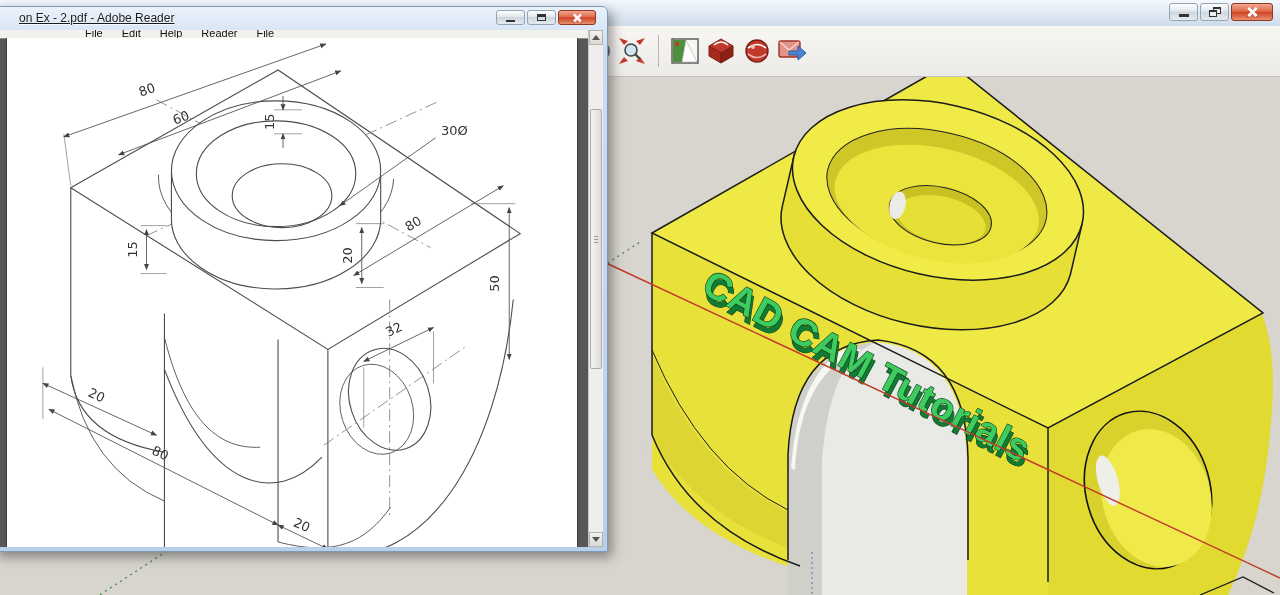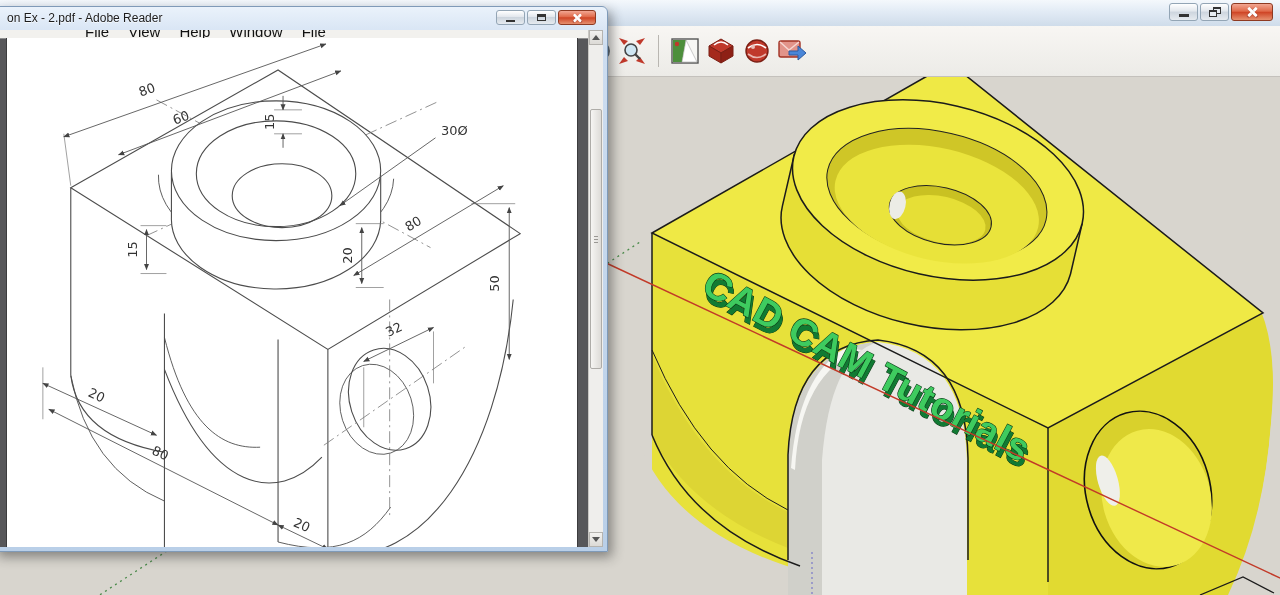--- a/index.html
+++ b/index.html
@@ -49,39 +49,40 @@
   
   .pdf-window{
     position:absolute;left:-6px;top:6px;width:614px;height:546px;box-sizing:border-box;
     border:1px solid #7f9ab8;border-radius:6px 6px 0 0;
     background:linear-gradient(#eaf2fb,#cdddf0 40px,#b9cfe8);
     box-shadow:4px 5px 12px rgba(30,30,30,.45);
     z-index:10;
   }
   .pdf-titlebar{height:22px;position:relative;}
   .pdf-title{
-    position:absolute;left:12px;top:4px;font-size:12px;color:#1c1c1c;white-space:nowrap;
+    position:absolute;left:24px;top:4px;font-size:12px;color:#1c1c1c;white-space:nowrap;
     text-shadow:0 1px 0 rgba(255,255,255,.7);
+    text-decoration:underline;
   }
   .pdf-controls{position:absolute;top:3px;right:11px;display:flex;gap:2px;}
   .pdf-controls .wbtn{height:15px;width:29px;}
   .pdf-controls .wbtn.close{width:38px;}
   .pdf-controls .g-min{margin-top:6px;width:9px;height:2px;}
   .pdf-controls .g-max{width:9px;height:7px;}
   .pdf-controls .g-close{transform:scale(.85);}
   .pdf-content{
     position:absolute;left:4px;right:4px;top:23px;bottom:4px;
     background:#57575a;overflow:hidden;
   }
   .pdf-menustrip{
     position:absolute;top:0;left:0;right:0;height:8px;overflow:hidden;
     background:#f2f1ee;border-bottom:1px solid #8f8f8f;white-space:nowrap;
   }
   .menu-item{
-    display:inline-block;margin-right:19px;font-size:15px;line-height:15px;color:#111;
+    display:inline-block;margin-right:19px;font-size:11px;line-height:15px;color:#111;
     transform:translateY(-7px);
   }
   .menu-item:first-child{margin-left:86px;}
   .pdf-page{
     position:absolute;left:8px;right:26px;top:8px;bottom:0;background:#fff;
     box-shadow:-1px 0 0 #3c3c3e,1px 0 0 #3c3c3e;
   }
   .pdf-page svg{display:block;width:100%;height:100%;}
   .pdf-scrollbar{
     position:absolute;top:0;right:0;bottom:0;width:15px;
@@ -239,21 +240,21 @@
       <div class="wbtn">
           <span class="g-max"></span>
         </div>
       <div class="wbtn close">
           <span class="g-close"></span>
         </div>
     </div>
   </div>
 
   <div class="pdf-content">
-    <div class="pdf-menustrip"><span class="menu-item">File</span><span class="menu-item">View</span><span class="menu-item">Help</span><span class="menu-item">Window</span><span class="menu-item">File</span></div>
+    <div class="pdf-menustrip"><span class="menu-item">File</span><span class="menu-item">Edit</span><span class="menu-item">Help</span><span class="menu-item">Reader</span><span class="menu-item">File</span></div>
 
     <div class="pdf-page">
       <svg viewBox="0 0 572 510" preserveAspectRatio="none">
         <defs>
           <marker id="arw" viewBox="0 0 10 10" refX="9" refY="5" markerWidth="7" markerHeight="7" orient="auto-start-reverse">
             <path d="M0,1 L10,5 L0,9 Z" fill="#444"></path>
           </marker>
         </defs>
 
         <g stroke="#4c4c4c" stroke-width="1.1" fill="none">

